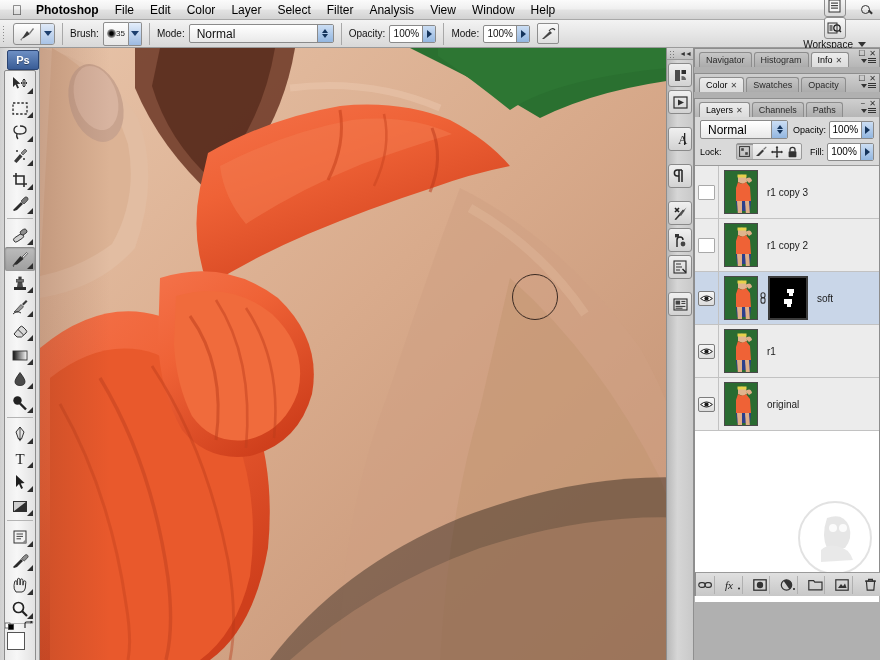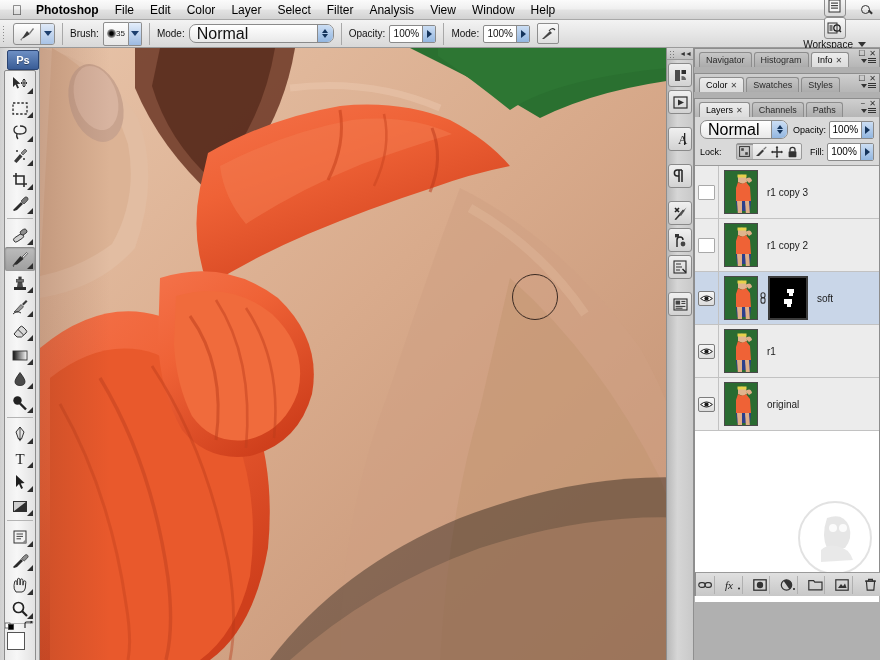--- a/index.html
+++ b/index.html
@@ -58,22 +58,22 @@
     font-size:8px; color:#222; line-height:1;
   }
   .brush-dot{ width:9px;height:9px;border-radius:50%;
     background: radial-gradient(circle,#000 25%, #666 50%, #ddd 85%); margin-bottom:1px;}
   .brush-arrow{ width:13px;height:24px;border:1px solid #8e8e8e;border-left:none;border-radius:0 2px 2px 0;
     background:linear-gradient(to bottom,#e4eefb,#9dbbe2); display:flex;align-items:center;justify-content:center;}
   .arrow-dn{ width:0;height:0;border-left:4px solid transparent;border-right:4px solid transparent;
     border-top:5px solid #1c3f6e; }
   .select-box{
     display:flex; align-items:center; height:19px; width:145px;
-    border:1px solid #8a8a8a; border-radius:7px; overflow:hidden;
-    background:linear-gradient(to bottom,#ffffff,#e9e9e9); padding-left:7px; font-size:16px;
+    border:1px solid #8a8a8a; border-radius:2px; overflow:hidden;
+    background:linear-gradient(to bottom,#ffffff,#e9e9e9); padding-left:7px; font-size:12px;
   }
   .select-box .sb-text{ flex:1; }
   .select-box .sb-btn{ width:16px; height:19px; background:linear-gradient(to bottom,#cfe0f5,#8fb4df);
     border-left:1px solid #8a8a8a; display:flex; flex-direction:column;
     align-items:center; justify-content:center; gap:1px; }
   .arrow-up-sm{ width:0;height:0;border-left:3px solid transparent;border-right:3px solid transparent;
     border-bottom:4px solid #14345c;}
   .arrow-dn-sm{ width:0;height:0;border-left:3px solid transparent;border-right:3px solid transparent;
     border-top:4px solid #14345c;}
   .num-field{
@@ -743,21 +743,21 @@
     <div class="panel">
       <div class="panel-tabbar">
         <span class="ptab active">
           <span>Color</span>
           <span class="tabx">✕</span>
         </span>
         <span class="ptab">
           <span>Swatches</span>
         </span>
         <span class="ptab">
-          <span>Styles</span>
+          <span>Opacity</span>
         </span>
         <span class="panel-winbtns">
           <span class="wb">☐</span>
           <span class="wb">✕</span>
         </span>
         <span class="panel-menu">
           <span class="pm-tri"></span>
             <span class="pm-lines"></span>
         </span>
       </div>

